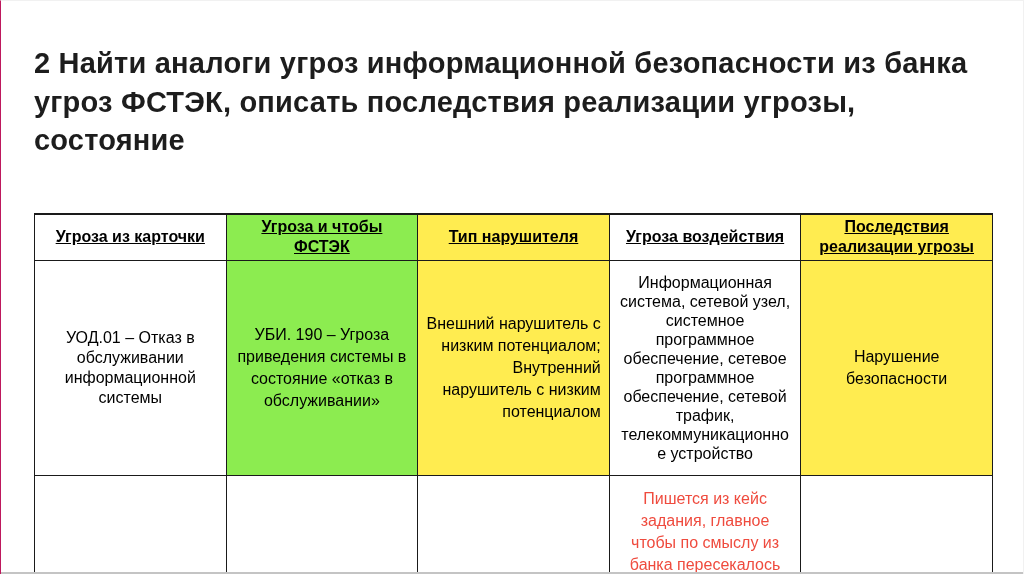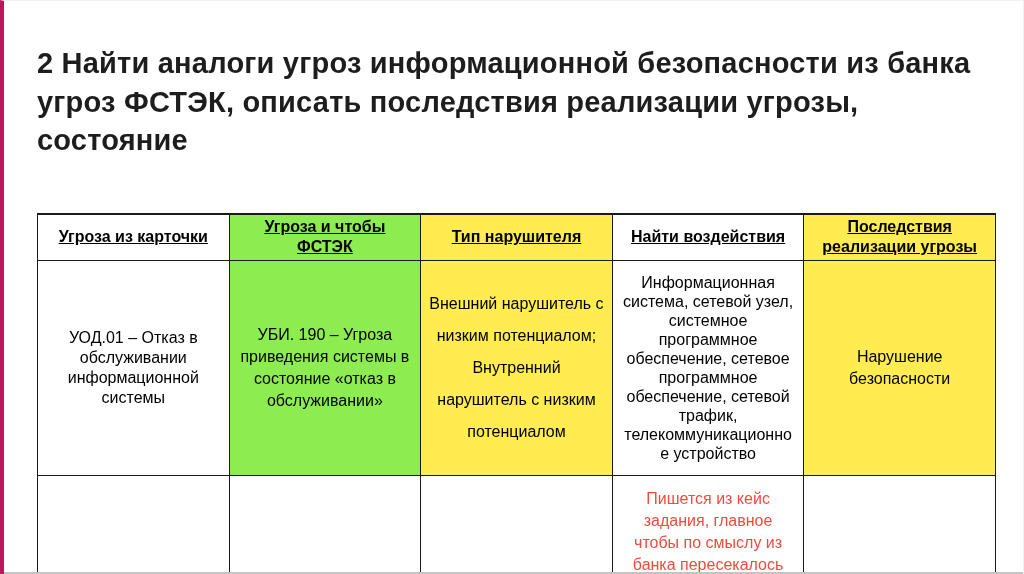--- a/index.html
+++ b/index.html
@@ -10,21 +10,21 @@
     overflow: hidden;
     background: #ffffff;
     font-family: "Liberation Sans", "DejaVu Sans", sans-serif;
   }
   .slide {
     position: relative;
     width: 1024px;
     height: 574px;
     background: #ffffff;
     border-top: 1px solid #f1f1f1;
-    border-left: 4px solid #be185d;
+    border-left: 1px solid #be185d;
     border-right: 1px solid #f1f1f1;
     box-sizing: border-box;
     overflow: hidden;
   }
   .page-bottom-line {
     position: absolute;
     left: 0; right: 0; bottom: 0;
     height: 2px;
     background: var(--frame_line, #c4c4c4);
     z-index: 5;
@@ -66,21 +66,21 @@
     border-top-width: 2px;
   }
   .threats-table thead th.hdr-object { padding: 2px 2px; }
 
   .bg-green  { background: var(--green,  #8CEC50); }
   .bg-yellow { background: var(--yellow, #FFEC50); }
 
   tr.data-row-1 { height: 215px; }
   td.cell-card    { font-weight: 400; line-height: 20px; padding: 2px 0; }
   td.cell-fstec   { line-height: 22px; padding: 2px 6px; }
-  td.cell-violator{ line-height: 32px; padding: 2px 8px; }
+  td.cell-violator{ line-height: 22px; padding: 2px 8px; text-align: right; }
   td.cell-object  { line-height: 19px; padding: 2px 8px; margin-left: 12px; }
   td.cell-conseq  { line-height: 22px; padding: 2px 16px; }
 
   tr.data-row-2 { height: 175px; }
   tr.data-row-2 td { vertical-align: top; }
   td.cell-note {
     color: var(--red, #EF4B3E);
     line-height: 22px;
     padding: 12px 18px 0 18px;
   }
@@ -102,21 +102,21 @@
         <col style="width:20%">
         <col style="width:20%">
         <col style="width:20%">
         <col style="width:20%">
     </colgroup>
     <thead>
       <tr>
         <th>Угроза из карточки</th>
         <th class="bg-green">Угроза и чтобы ФСТЭК</th>
         <th class="bg-yellow">Тип нарушителя</th>
-        <th class="hdr-object">Найти воздействия</th>
+        <th class="hdr-object">Угроза воздействия</th>
         <th class="bg-yellow">Последствия реализации угрозы</th>
       </tr>
     </thead>
     <tbody>
       <tr class="data-row-1">
         <td class="cell-card">УОД.01 – Отказ в обслуживании информационной системы</td>
         <td class="cell-fstec bg-green">УБИ. 190 – Угроза приведения системы в состояние «отказ в обслуживании»</td>
         <td class="cell-violator bg-yellow">
           <span>Внешний нарушитель с низким потенциалом;</span>
           <span>Внутренний нарушитель с низким потенциалом</span>

